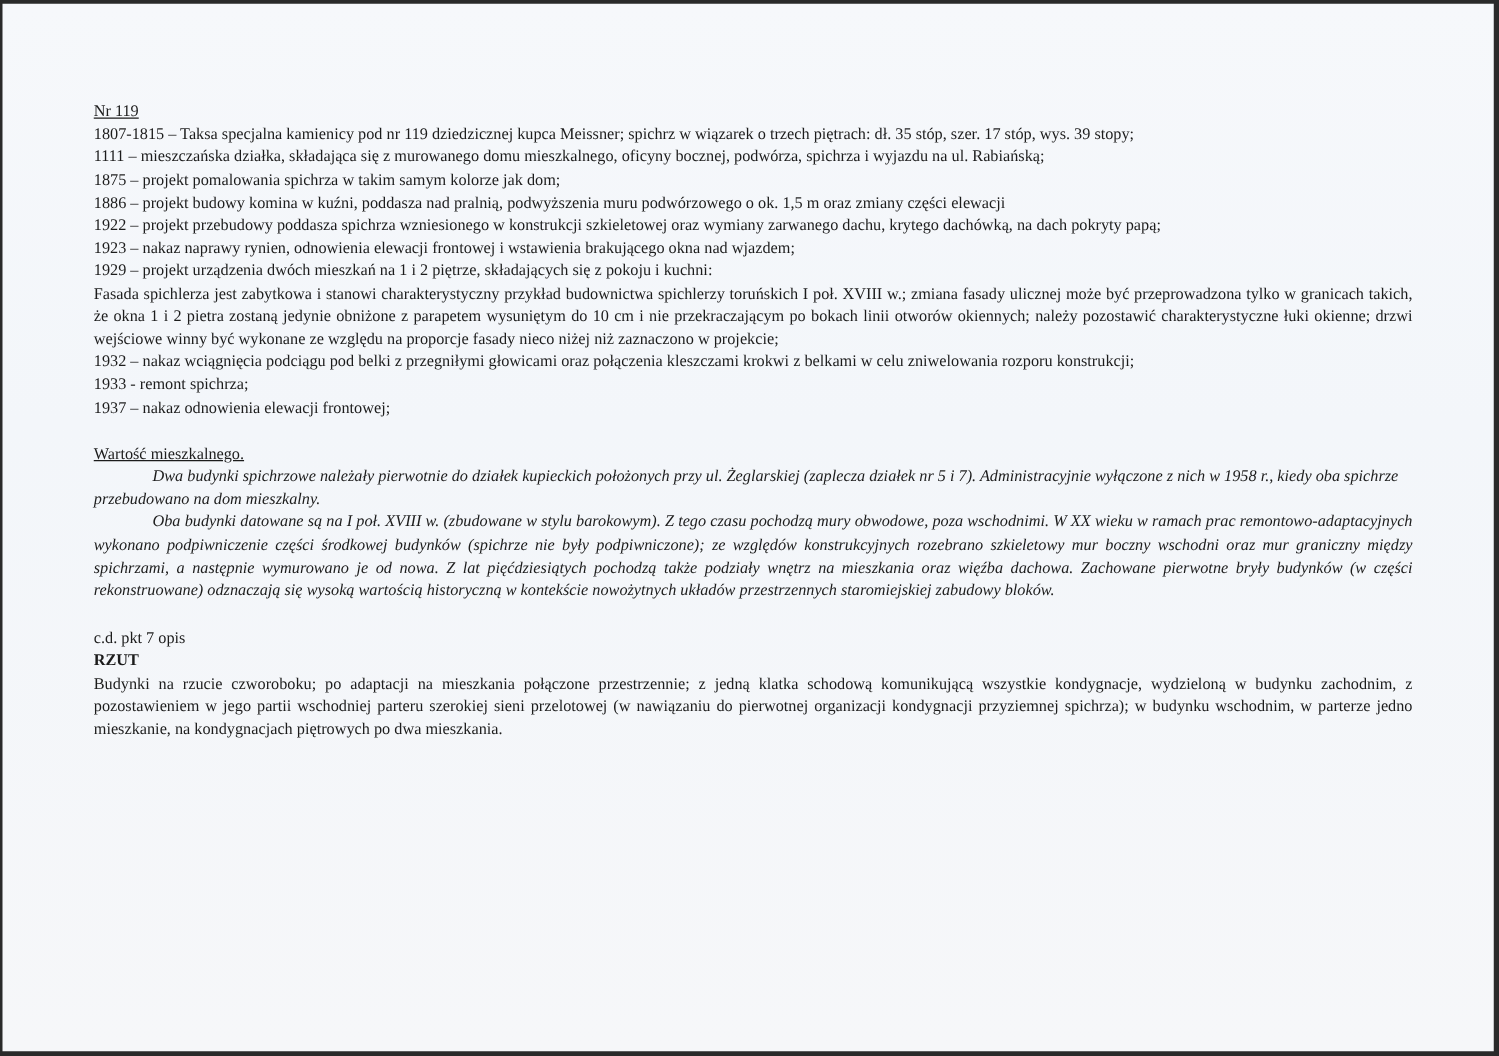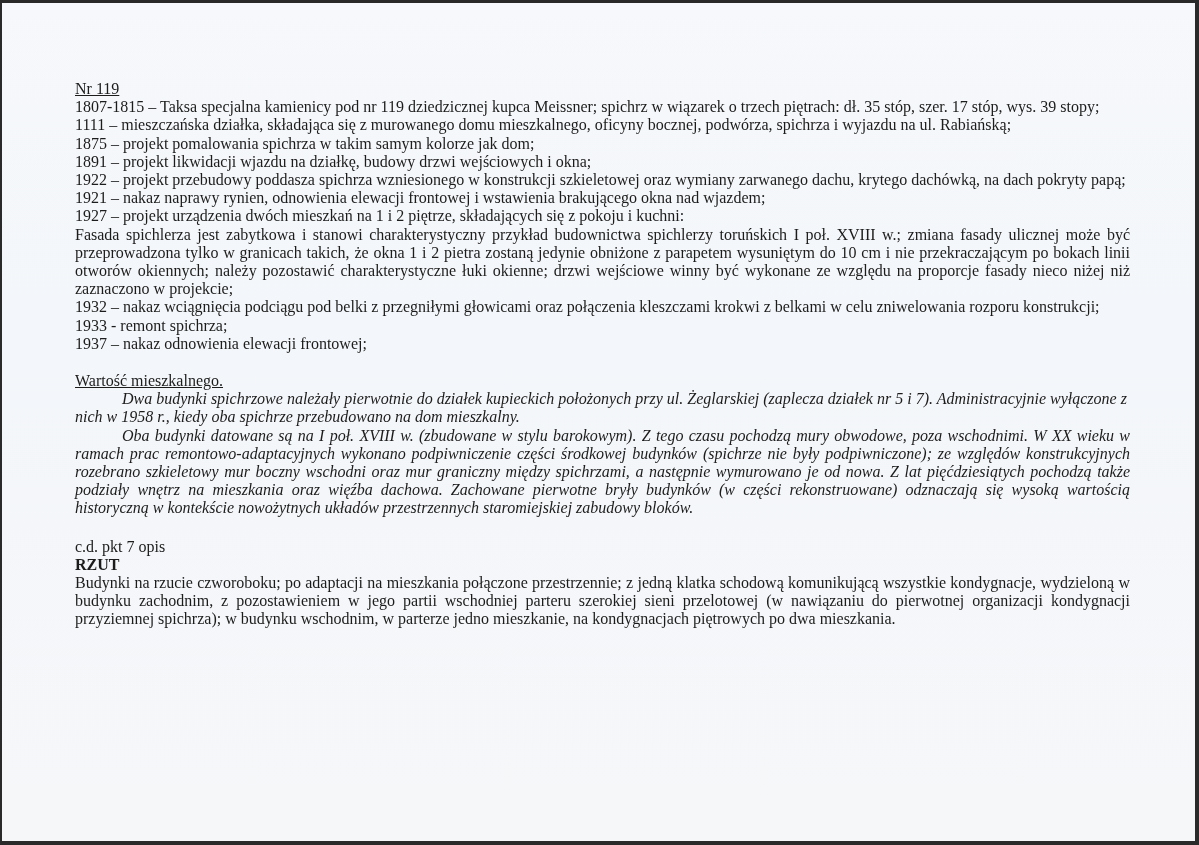--- a/index.html
+++ b/index.html
@@ -18,21 +18,21 @@
       height: 838px;
       background: linear-gradient(180deg, #f6f8fb 0%, #f3f6fa 40%, #f6f7f9 100%);
       box-sizing: border-box;
     }
     .content {
       position: absolute;
       left: 73px;
       top: 77px;
       width: 1055px;
       font-family: "Liberation Serif", serif;
-      font-size: 16px;
+      font-size: 13px;
       line-height: 18.2px;
       color: #1c1c1c;
     }
     .line { margin: 0; }
     .heading-u { text-decoration: underline; }
     .justify { text-align: justify; }
     .indent { text-indent: 47px; font-style: italic; }
     .gap { height: 19px; }
     .gap-lg { height: 20px; }
     .bold { font-weight: bold; font-family: Liberation Serif, serif; }
@@ -41,24 +41,24 @@
 <body>
 
 <div class="page">
   <div class="content">
 
     <p class="line heading-u">Nr 119</p>
 
     <p class="line">1807-1815 – Taksa specjalna kamienicy pod nr 119 dziedzicznej kupca Meissner; spichrz w wiązarek o trzech piętrach: dł. 35 stóp, szer. 17 stóp, wys. 39 stopy;</p>
     <p class="line">1111 – mieszczańska działka, składająca się z murowanego domu mieszkalnego, oficyny bocznej, podwórza, spichrza i wyjazdu na ul. Rabiańską;</p>
     <p class="line">1875 – projekt pomalowania spichrza w takim samym kolorze jak dom;</p>
-    <p class="line">1891 – projekt likwidacji wjazdu na działkę, budowy drzwi wejściowych i okna;</p>
+    <p class="line">1886 – projekt budowy komina w kuźni, poddasza nad pralnią, podwyższenia muru podwórzowego o ok. 1,5 m oraz zmiany części elewacji</p>
     <p class="line">1922 – projekt przebudowy poddasza spichrza wzniesionego w konstrukcji szkieletowej oraz wymiany zarwanego dachu, krytego dachówką, na dach pokryty papą;</p>
-    <p class="line">1921 – nakaz naprawy rynien, odnowienia elewacji frontowej i wstawienia brakującego okna nad wjazdem;</p>
-    <p class="line">1927 – projekt urządzenia dwóch mieszkań na 1 i 2 piętrze, składających się z pokoju i kuchni:</p>
+    <p class="line">1923 – nakaz naprawy rynien, odnowienia elewacji frontowej i wstawienia brakującego okna nad wjazdem;</p>
+    <p class="line">1929 – projekt urządzenia dwóch mieszkań na 1 i 2 piętrze, składających się z pokoju i kuchni:</p>
 
     <p class="line justify">Fasada spichlerza jest zabytkowa i stanowi charakterystyczny przykład budownictwa spichlerzy toruńskich I poł. XVIII w.; zmiana fasady ulicznej może być przeprowadzona tylko w granicach takich, że okna 1 i 2 pietra zostaną jedynie obniżone z parapetem wysuniętym do 10 cm i nie przekraczającym po bokach linii otworów okiennych; należy pozostawić charakterystyczne łuki okienne; drzwi wejściowe winny być wykonane ze względu na proporcje fasady nieco niżej niż zaznaczono w projekcie;</p>
 
     <p class="line justify">1932 – nakaz wciągnięcia podciągu pod belki z przegniłymi głowicami oraz połączenia kleszczami krokwi z belkami w celu zniwelowania rozporu konstrukcji;</p>
     <p class="line">1933 -  remont spichrza;</p>
     <p class="line">1937 – nakaz odnowienia elewacji frontowej;</p>
 
     <div class="gap"></div>
 
     <p class="line heading-u">Wartość mieszkalnego.</p>

